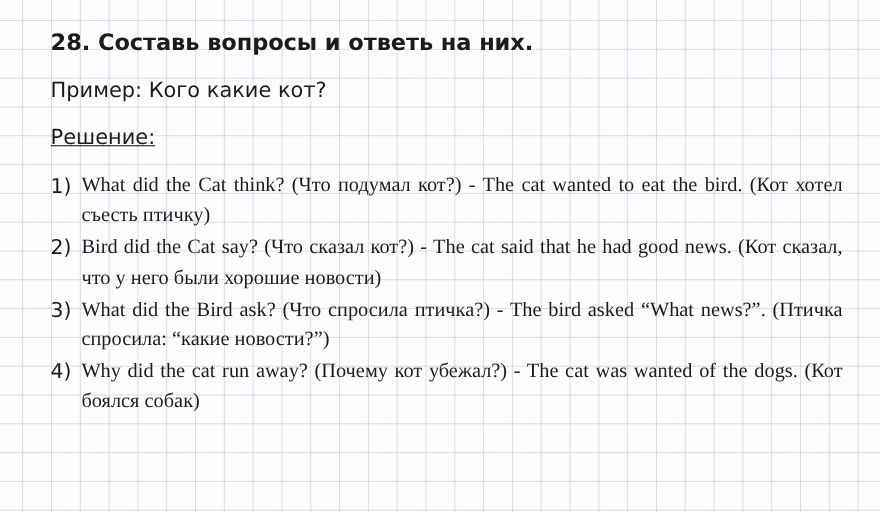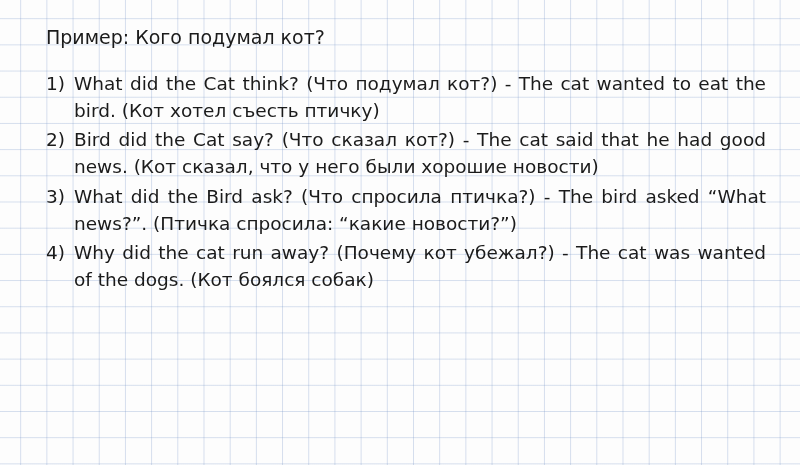--- a/index.html
+++ b/index.html
@@ -67,31 +67,34 @@
     flex: 0 0 auto;
     width: 28px;
     text-align: left;
     white-space: nowrap;
   }
   .answer-text {
     flex: 1 1 auto;
     text-align: justify;
     text-align-last: left;
     hyphens: none;
+    font-family: Liberation Serif, serif;
   }
 </style>
 </head>
 <body>
 
 <div id="page">
   <div id="content">
 
+    <div class="task-title">28. Составь вопросы и ответь на них.</div>
 
-    <div class="example-line">Пример: Кого подумал кот?</div>
+    <div class="example-line">Пример: Кого какие кот?</div>
 
+    <div class="solution-label">Решение:</div>
 
     <ol class="answers">
       <li class="answer-item">
         <span class="answer-num">1)</span>
         <span class="answer-text">What did the Cat think? (Что подумал кот?) - The cat wanted to eat the bird. (Кот хотел съесть птичку)</span>
       </li>
       <li class="answer-item">
         <span class="answer-num">2)</span>
         <span class="answer-text">Bird did the Cat say? (Что сказал кот?) - The cat said that he had good news. (Кот сказал, что у него были хорошие новости)</span>
       </li>

